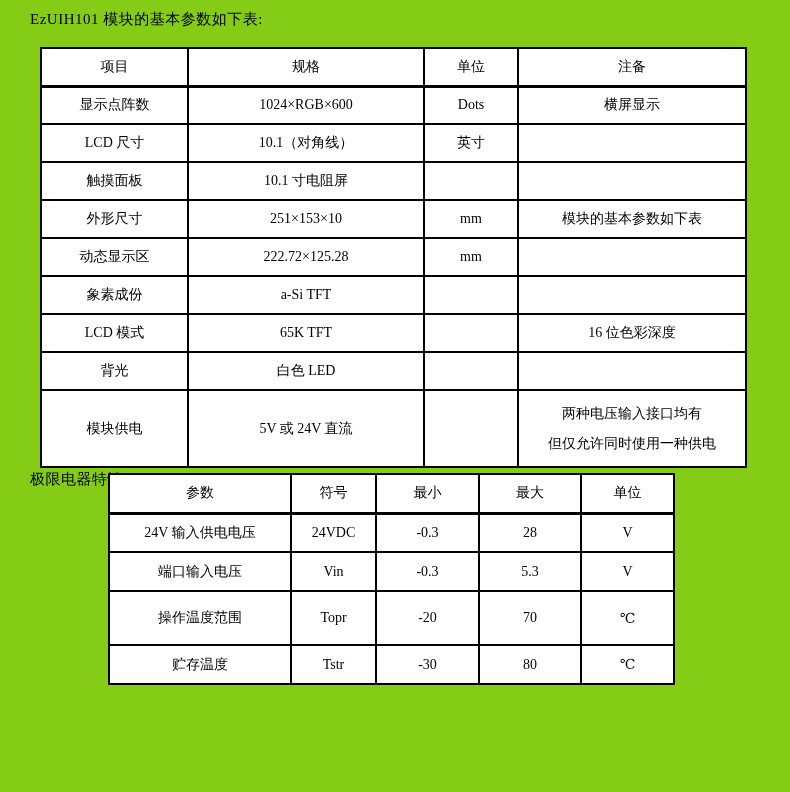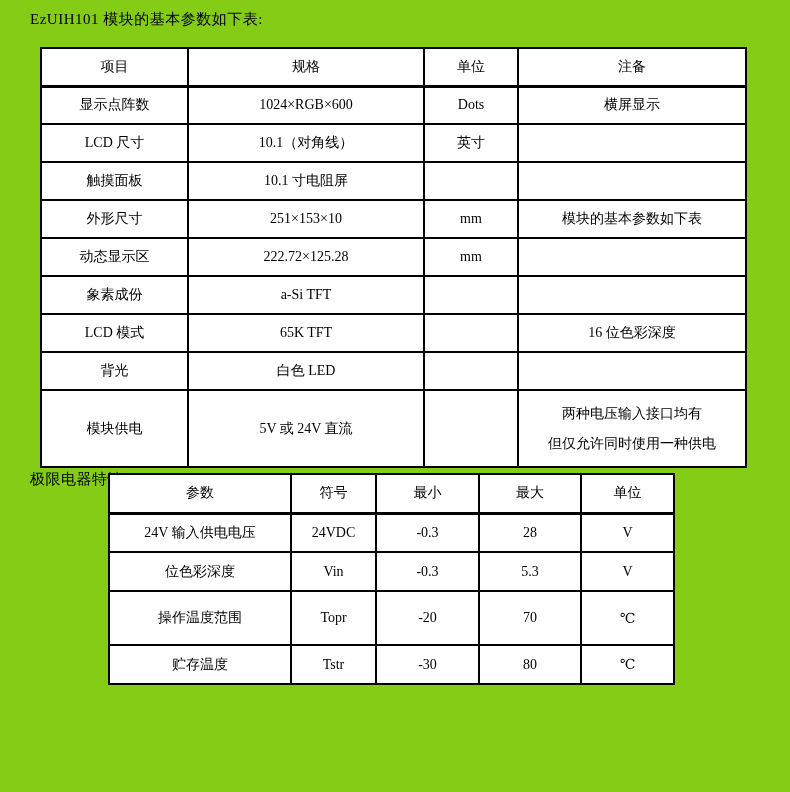--- a/index.html
+++ b/index.html
@@ -150,21 +150,21 @@
     </thead>
     <tbody>
       <tr>
         <td>24V 输入供电电压</td>
         <td>24VDC</td>
         <td>-0.3</td>
         <td>28</td>
         <td>V</td>
       </tr>
       <tr>
-        <td>位色彩深度</td>
+        <td>端口输入电压</td>
         <td>Vin</td>
         <td>-0.3</td>
         <td>5.3</td>
         <td>V</td>
       </tr>
       <tr class="taller">
         <td>操作温度范围</td>
         <td>Topr</td>
         <td>-20</td>
         <td>70</td>

